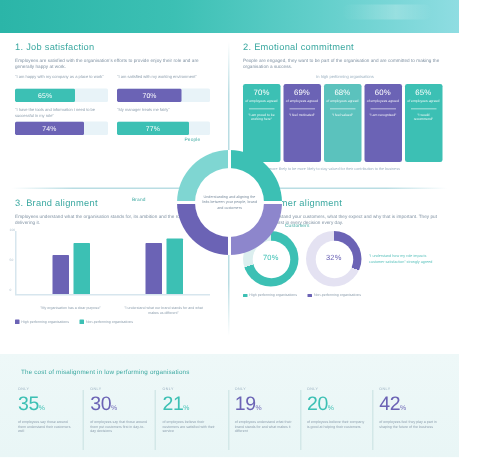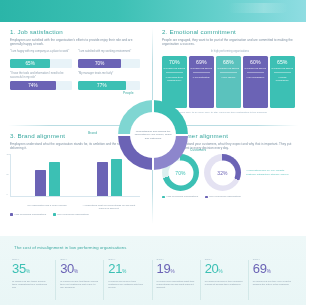--- a/index.html
+++ b/index.html
@@ -321,19 +321,19 @@
         </div>
         <div class="stat">
           <div class="stat-sep"></div>
           <div class="stat-only">ONLY</div>
           <div class="stat-num" style="color: rgb(60, 192, 180);"><span>20</span><span class="stat-pct">%</span></div>
           <div class="stat-desc">of employees believe their company is good at helping their customers</div>
         </div>
         <div class="stat">
           <div class="stat-sep"></div>
           <div class="stat-only">ONLY</div>
-          <div class="stat-num" style="color: rgb(107, 99, 181);"><span>69</span><span class="stat-pct">%</span></div>
+          <div class="stat-num" style="color: rgb(107, 99, 181);"><span>42</span><span class="stat-pct">%</span></div>
           <div class="stat-desc">of employees feel they play a part in shaping the future of the business</div>
         </div>
       </div>
   </div>
 
 </div>
 
 </body></html>

